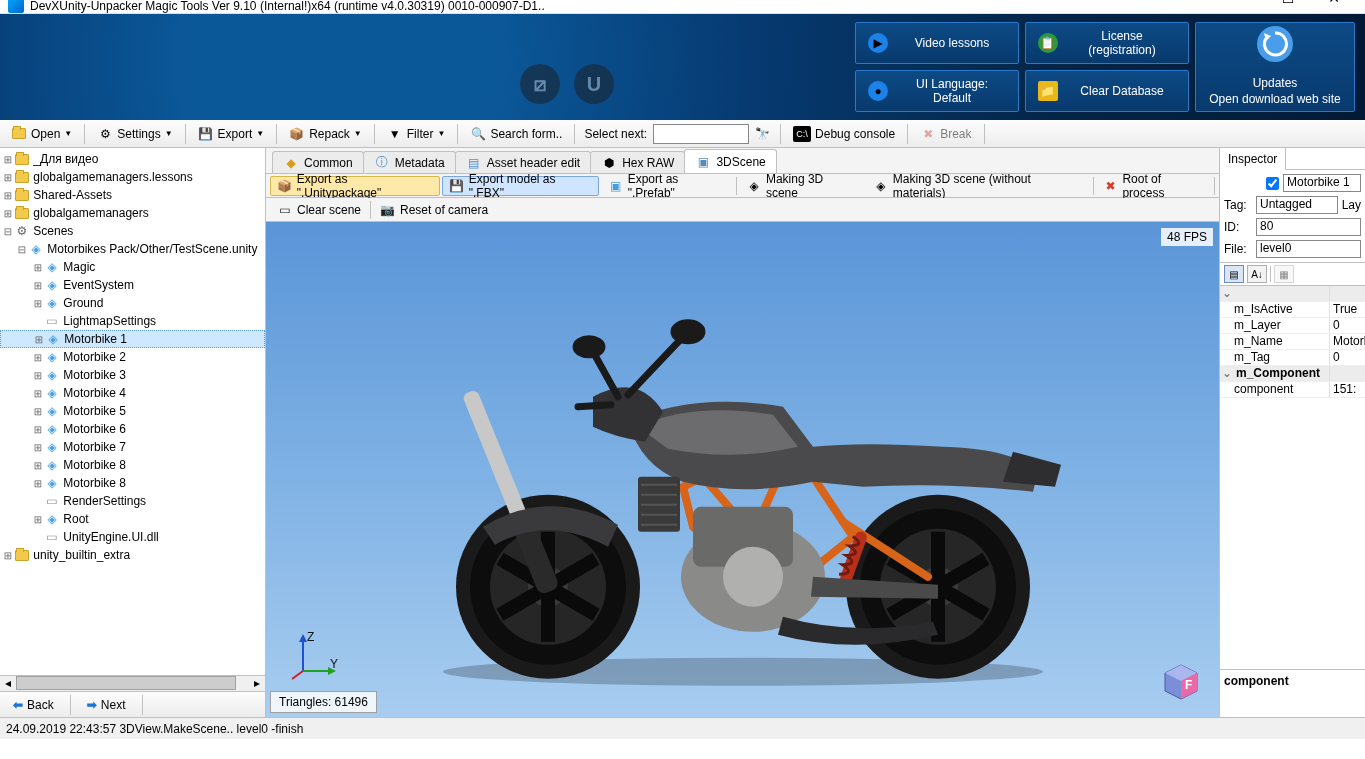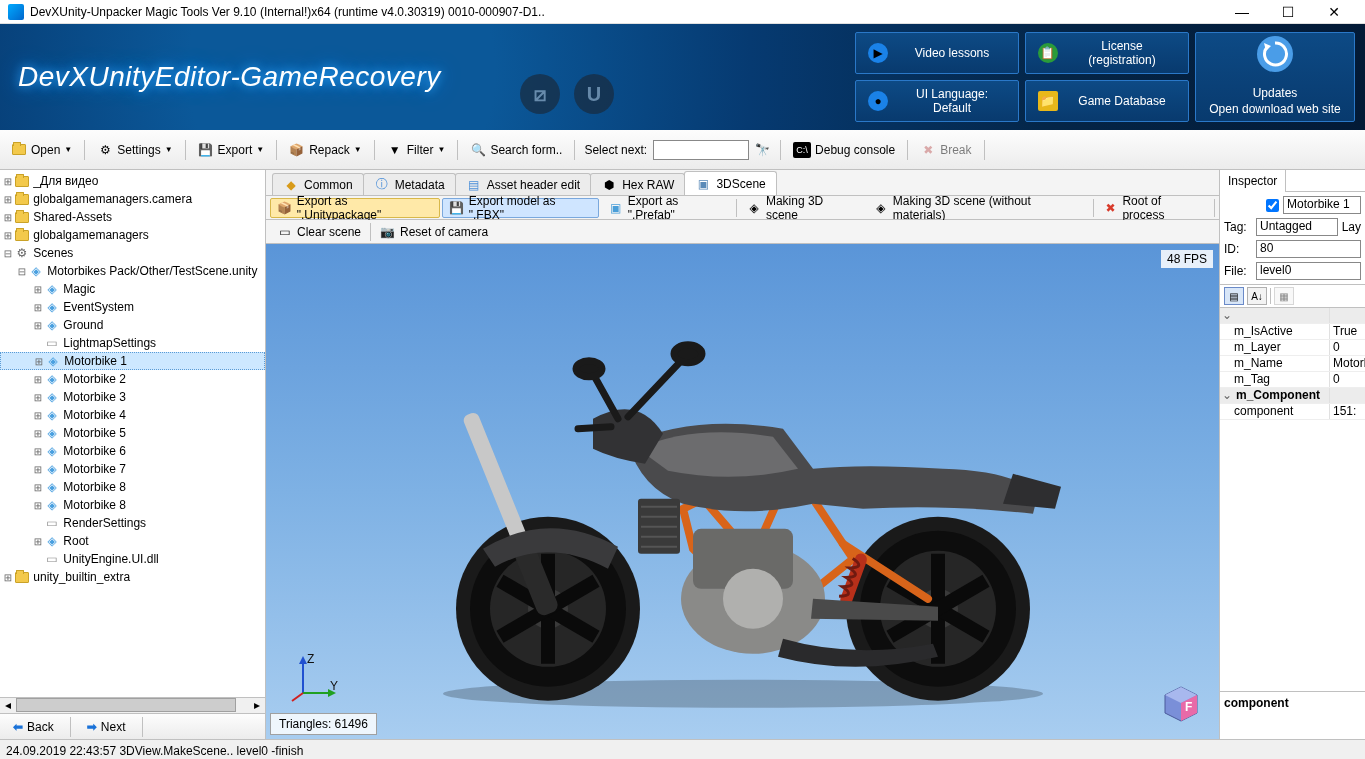--- a/index.html
+++ b/index.html
@@ -1,17 +1,17 @@
 <!DOCTYPE html>
 <html><head>
 <meta charset="utf-8">
 <style>
 * { box-sizing: border-box; margin: 0; padding: 0; font-family: "Segoe UI", Tahoma, sans-serif; font-size: 12px; }
 body { background: #fff; color: #000; overflow: hidden; width: 1365px; height: 759px; }
-.titlebar { height: 24px; display: flex; align-items: center; padding: 0 8px; background: #fff; border-bottom: 1px solid #e0e0e0; }
+.titlebar { height: 14px; display: flex; align-items: flex-end; padding: 0 8px; background: #fff; border-bottom: 1px solid #e0e0e0; }
 .titlebar-icon { width: 16px; height: 16px; background: linear-gradient(135deg,#0af,#06c); margin-right: 6px; border-radius: 2px; }
 .titlebar-text { flex: 1; color: #000; }
 .titlebar-btns { display: flex; }
 .titlebar-btn { width: 46px; height: 30px; display: flex; align-items: center; justify-content: center; font-size: 14px; }
 
 .banner { height: 106px; background: radial-gradient(circle at 25% 45%, #0b5899 0%, #0b5899 15%, #063a71 40%, #042547 70%, #031a36 100%); display: flex; align-items: center; padding: 0 18px; position: relative; }
 .banner-title { color: #fff; font-size: 28px; font-style: italic; font-weight: 300; text-shadow: 0 0 10px #3af, 0 0 20px #08f; letter-spacing: 0.5px; }
 .engine-icons { position: absolute; left: 520px; top: 50px; display: flex; gap: 14px; opacity: 0.65; }
 .eng-ico { width: 40px; height: 40px; border-radius: 50%; background: #1a2838; display: flex; align-items: center; justify-content: center; color: #9ab; font-size: 20px; font-weight: bold; }
 
@@ -19,21 +19,21 @@
 .bb-left { display: flex; flex-direction: column; gap: 6px; }
 .bb-row { display: flex; gap: 6px; }
 .bb { height: 42px; border: 1px solid #2a78c8; background: linear-gradient(#0d4a85,#083a6e); display: flex; align-items: center; padding: 0 12px; gap: 10px; border-radius: 2px; }
 .bb-sm { width: 164px; }
 .bb-ico { width: 20px; height: 20px; border-radius: 50%; display: flex; align-items: center; justify-content: center; }
 .bb-txt { color: #fff; flex: 1; text-align: center; }
 .bb-big { width: 160px; height: 90px; flex-direction: column; justify-content: center; }
 .bb-big .bb-ico { width: 36px; height: 36px; margin-bottom: 4px; }
 .bb-big-txt { color: #fff; text-align: center; font-size: 11px; line-height: 1.3; }
 
-.toolbar { height: 40px; background: linear-gradient(#fdfdfd,#ececec); border-bottom: 1px solid #c0c0c0; display: flex; align-items: center; padding: 0 4px; gap: 2px; }
+.toolbar { height: 28px; background: linear-gradient(#fdfdfd,#ececec); border-bottom: 1px solid #c0c0c0; display: flex; align-items: center; padding: 0 4px; gap: 2px; }
 .tbtn { height: 22px; display: flex; align-items: center; padding: 0 6px; gap: 4px; border: 1px solid transparent; border-radius: 2px; cursor: pointer; }
 .tico { width: 16px; height: 16px; display: inline-flex; align-items: center; justify-content: center; font-size: 12px; }
 .tsep { width: 1px; height: 20px; background: #c0c0c0; margin: 0 3px; }
 .tinput { height: 20px; width: 96px; border: 1px solid #888; padding: 0 3px; }
 
 .workspace { display: flex; height: 569px; }
 
 .tree-panel { width: 266px; border-right: 1px solid #c0c0c0; display: flex; flex-direction: column; }
 .tree { flex: 1; overflow: hidden; padding: 2px 0; background: #fff; }
 .trow { height: 18px; display: flex; align-items: center; padding-left: 2px; white-space: nowrap; }
@@ -93,21 +93,20 @@
   <div class="titlebar-icon"></div>
   <div class="titlebar-text">DevXUnity-Unpacker Magic Tools Ver 9.10 (Internal!)x64 (runtime v4.0.30319) 0010-000907-D1..</div>
   <div class="titlebar-btns">
     <div class="titlebar-btn">—</div>
     <div class="titlebar-btn">☐</div>
     <div class="titlebar-btn">✕</div>
   </div>
 </div>
 
 <div class="banner">
-  <div class="banner-title">DevXUnityEditor-GameRecovery</div>
   <div class="engine-icons">
     <div class="eng-ico">⧄</div>
     <div class="eng-ico">U</div>
   </div>
   <div class="banner-buttons">
     <div class="bb-left">
       <div class="bb-row">
         <div class="bb bb-sm">
           <div class="bb-ico" style="background:#1a82e8">▶</div>
           <div class="bb-txt">Video lessons</div>
@@ -117,21 +116,21 @@
           <div class="bb-txt">License (registration)</div>
         </div>
       </div>
       <div class="bb-row">
         <div class="bb bb-sm">
           <div class="bb-ico" style="background:#1a82e8">●</div>
           <div class="bb-txt">UI Language: Default</div>
         </div>
         <div class="bb bb-sm">
           <div class="bb-ico" style="background:#e8b81a;border-radius:2px">📁</div>
-          <div class="bb-txt">Game Database</div>
+          <div class="bb-txt">Clear Database</div>
         </div>
       </div>
     </div>
     <div class="bb bb-big">
       <div class="bb-ico" style="background:#4a9de8">
         <svg width="28" height="28" viewBox="0 0 28 28">
             <path d="M14 3 A11 11 0 1 1 6 7" fill="none" stroke="#fff" stroke-width="3"></path>
             <path d="M3 3 L10 6 L5 11 Z" fill="#fff"></path>
           </svg>
       </div>
@@ -200,21 +199,21 @@
 
 <div class="workspace">
 
   <div class="tree-panel">
     <div class="tree">
       <div class="trow"><span class="exp">⊞</span><span class="tico tico-folder">
             <span class="folder-ico"></span>
           </span>&nbsp;<span>_Для видео</span></div>
       <div class="trow"><span class="exp">⊞</span><span class="tico tico-folder">
             <span class="folder-ico"></span>
-          </span>&nbsp;<span>globalgamemanagers.camera</span></div>
+          </span>&nbsp;<span>globalgamemanagers.lessons</span></div>
       <div class="trow"><span class="exp">⊞</span><span class="tico tico-folder">
             <span class="folder-ico"></span>
           </span>&nbsp;<span>Shared-Assets</span></div>
       <div class="trow"><span class="exp">⊞</span><span class="tico tico-folder">
             <span class="folder-ico"></span>
           </span>&nbsp;<span>globalgamemanagers</span></div>
       <div class="trow"><span class="exp">⊟</span><span class="tico tico-scene">⚙</span>&nbsp;<span>Scenes</span></div>
       <div class="trow" style="padding-left:16px"><span class="exp">⊟</span><span class="tico tico-unity">◈</span>&nbsp;<span>Motorbikes Pack/Other/TestScene.unity</span></div>
       <div class="trow" style="padding-left:32px"><span class="exp">⊞</span><span class="tico tico-unity">◈</span>&nbsp;<span>Magic</span></div>
       <div class="trow" style="padding-left:32px"><span class="exp">⊞</span><span class="tico tico-unity">◈</span>&nbsp;<span>EventSystem</span></div>

